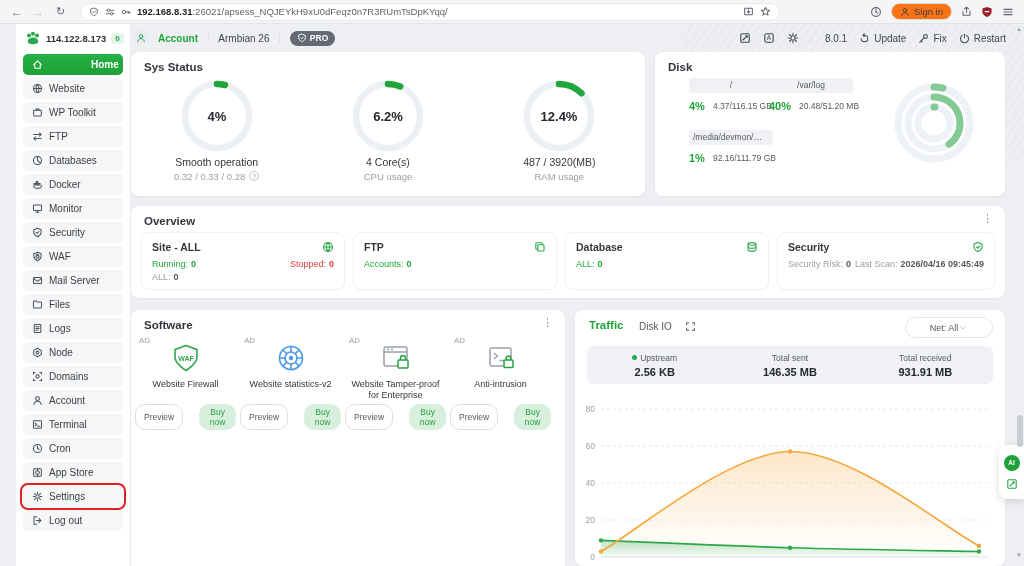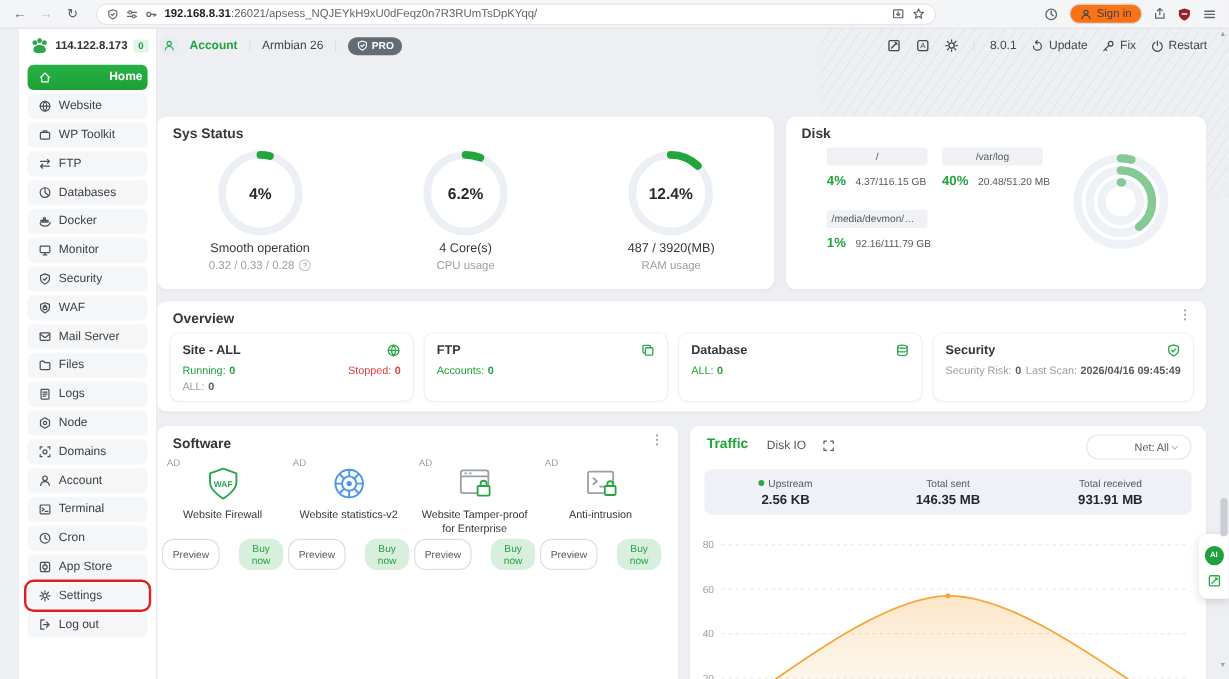--- a/index.html
+++ b/index.html
@@ -31,21 +31,21 @@
   .app-header{position:absolute;left:115px;top:24px;right:0;height:28px;display:flex;align-items:center;padding:0 18px;font-size:10px;color:#3f4348;z-index:2;}
   .ah-left{display:flex;align-items:center;gap:9px;}
   .avatar{width:16px;height:16px;border-radius:50%;background:#e9ecef;color:#2aa74a;display:flex;align-items:center;justify-content:center;cursor:pointer;}
   .account-label{color:#20a53a;font-weight:bold;cursor:pointer;}
   .sep{color:#d8dadd;font-size:9px;}
   .pro-badge{background:#636b76;color:#fff;border-radius:9px;height:15px;display:flex;align-items:center;gap:3px;padding:0 7px;font-size:8.5px;font-weight:bold;cursor:pointer;}
   .ah-right{margin-left:auto;display:flex;align-items:center;gap:12px;color:#43474c;}
   .ah-right .icon{color:#43474c;cursor:pointer;}
   .ah-action{display:flex;align-items:center;gap:4px;cursor:pointer;}
   
-  .card{position:absolute;background:#fff;border-radius:8px;box-shadow:0 1px 3px rgba(25,35,60,.05);z-index:1;margin-top:45px;}
+  .card{position:absolute;background:#fff;border-radius:8px;box-shadow:0 1px 3px rgba(25,35,60,.05);z-index:1;}
   #sys-status{left:131px;top:52px;width:514px;height:144px;}
   #disk-card{left:655px;top:52px;width:350px;height:144px;}
   #overview-card{left:131px;top:206px;width:874px;height:92px;}
   #software-card{left:131px;top:310px;width:434px;height:265px;}
   #traffic-card{left:575px;top:310px;width:430px;height:256px;}
   .card-title{position:absolute;left:13px;top:9px;font-size:11.5px;font-weight:bold;color:#33373c;}
   .kebab{position:absolute;right:12px;top:7px;color:#6b7076;font-size:11px;cursor:pointer;line-height:1;}
   
   #gauges{position:absolute;left:0;right:0;top:26px;display:flex;}
   .gauge{flex:1;display:flex;flex-direction:column;align-items:center;}
@@ -76,21 +76,21 @@
   .ad-label{position:absolute;left:4px;top:0;font-size:8px;color:#9aa0a6;}
   .sw-icon{margin:7px auto 0;}
   .sw-name{font-size:9px;color:#33373c;margin-top:6px;line-height:1.25;height:22px;overflow:hidden;}
   .sw-buttons{display:flex;justify-content:center;gap:16px;margin-top:3px;}
   .btn-preview{border:1px solid #dcdee2;background:#fff;color:#55595f;font-size:8.5px;padding:2px 8px;border-radius:10px;cursor:pointer;font-family:inherit;}
   .btn-buy{border:none;background:#d8efdd;color:#27a33f;font-size:8.5px;padding:3px 9px;border-radius:10px;cursor:pointer;font-family:inherit;}
   
   .tr-title{position:absolute;left:14px;top:9px;font-size:11.5px;font-weight:bold;color:#20a53a;cursor:pointer;}
   .tr-tab{position:absolute;left:64px;top:11px;font-size:10px;color:#55595f;cursor:pointer;}
   .tr-expand{position:absolute;left:110px;top:11px;color:#55595f;cursor:pointer;}
-  .select{position:absolute;right:12px;top:7px;width:88px;height:21px;display:flex;align-items:center;justify-content:flex-end;padding:0 8px;border:1px solid #e4e6ea;border-radius:11px;font-size:9px;color:#55595f;background:#fff;cursor:pointer;}
+  .select{position:absolute;right:12px;top:7px;width:88px;height:21px;display:flex;align-items:center;justify-content:center;padding:0 8px;border:1px solid #e4e6ea;border-radius:11px;font-size:9px;color:#55595f;background:#fff;cursor:pointer;}
   .select .icon{color:#b9bdc3;}
   .stats-bar{position:absolute;left:12px;right:12px;top:36px;height:38px;background:#eff1f6;border-radius:6px;display:flex;align-items:center;}
   .stat{flex:1;text-align:center;}
   .stat-label{font-size:8.5px;color:#55595f;display:flex;justify-content:center;align-items:center;gap:3px;}
   .dot{width:5px;height:5px;border-radius:50%;display:inline-block;}
   .stat-value{font-size:11px;font-weight:bold;color:#25282c;margin-top:3px;}
   #traffic-chart{position:absolute;left:0;top:82px;width:430px;height:174px;}
   
   .hatch{position:absolute;right:0;top:24px;width:340px;height:140px;background:repeating-linear-gradient(125deg,rgba(170,182,200,.14) 0 1px,transparent 1px 7px);pointer-events:none;z-index:0;}
   .float-panel{position:absolute;right:0;top:445px;width:25px;height:54px;background:#fff;border-radius:8px 0 0 8px;box-shadow:0 2px 8px rgba(0,0,0,.14);display:flex;flex-direction:column;align-items:center;justify-content:center;gap:7px;z-index:8;}
@@ -561,21 +561,21 @@
 <div class="card" id="disk-card">
   <div class="card-title">Disk</div>
   <div class="disk-grid" id="disk-grid">
       <div class="part" style="left:0px;top:0px">
         <div class="chip">/</div>
         <div class="part-row">
           <span class="part-pct">4%</span>
           <span class="part-usage">4.37/116.15 GB</span>
         </div>
       </div>
-      <div class="part" style="left:96px;top:0px">
+      <div class="part" style="left:80px;top:0px">
         <div class="chip">/var/log</div>
         <div class="part-row">
           <span class="part-pct">40%</span>
           <span class="part-usage">20.48/51.20 MB</span>
         </div>
       </div>
       <div class="part" style="left:0px;top:52px">
         <div class="chip">/media/devmon/My ...</div>
         <div class="part-row">
           <span class="part-pct">1%</span>

